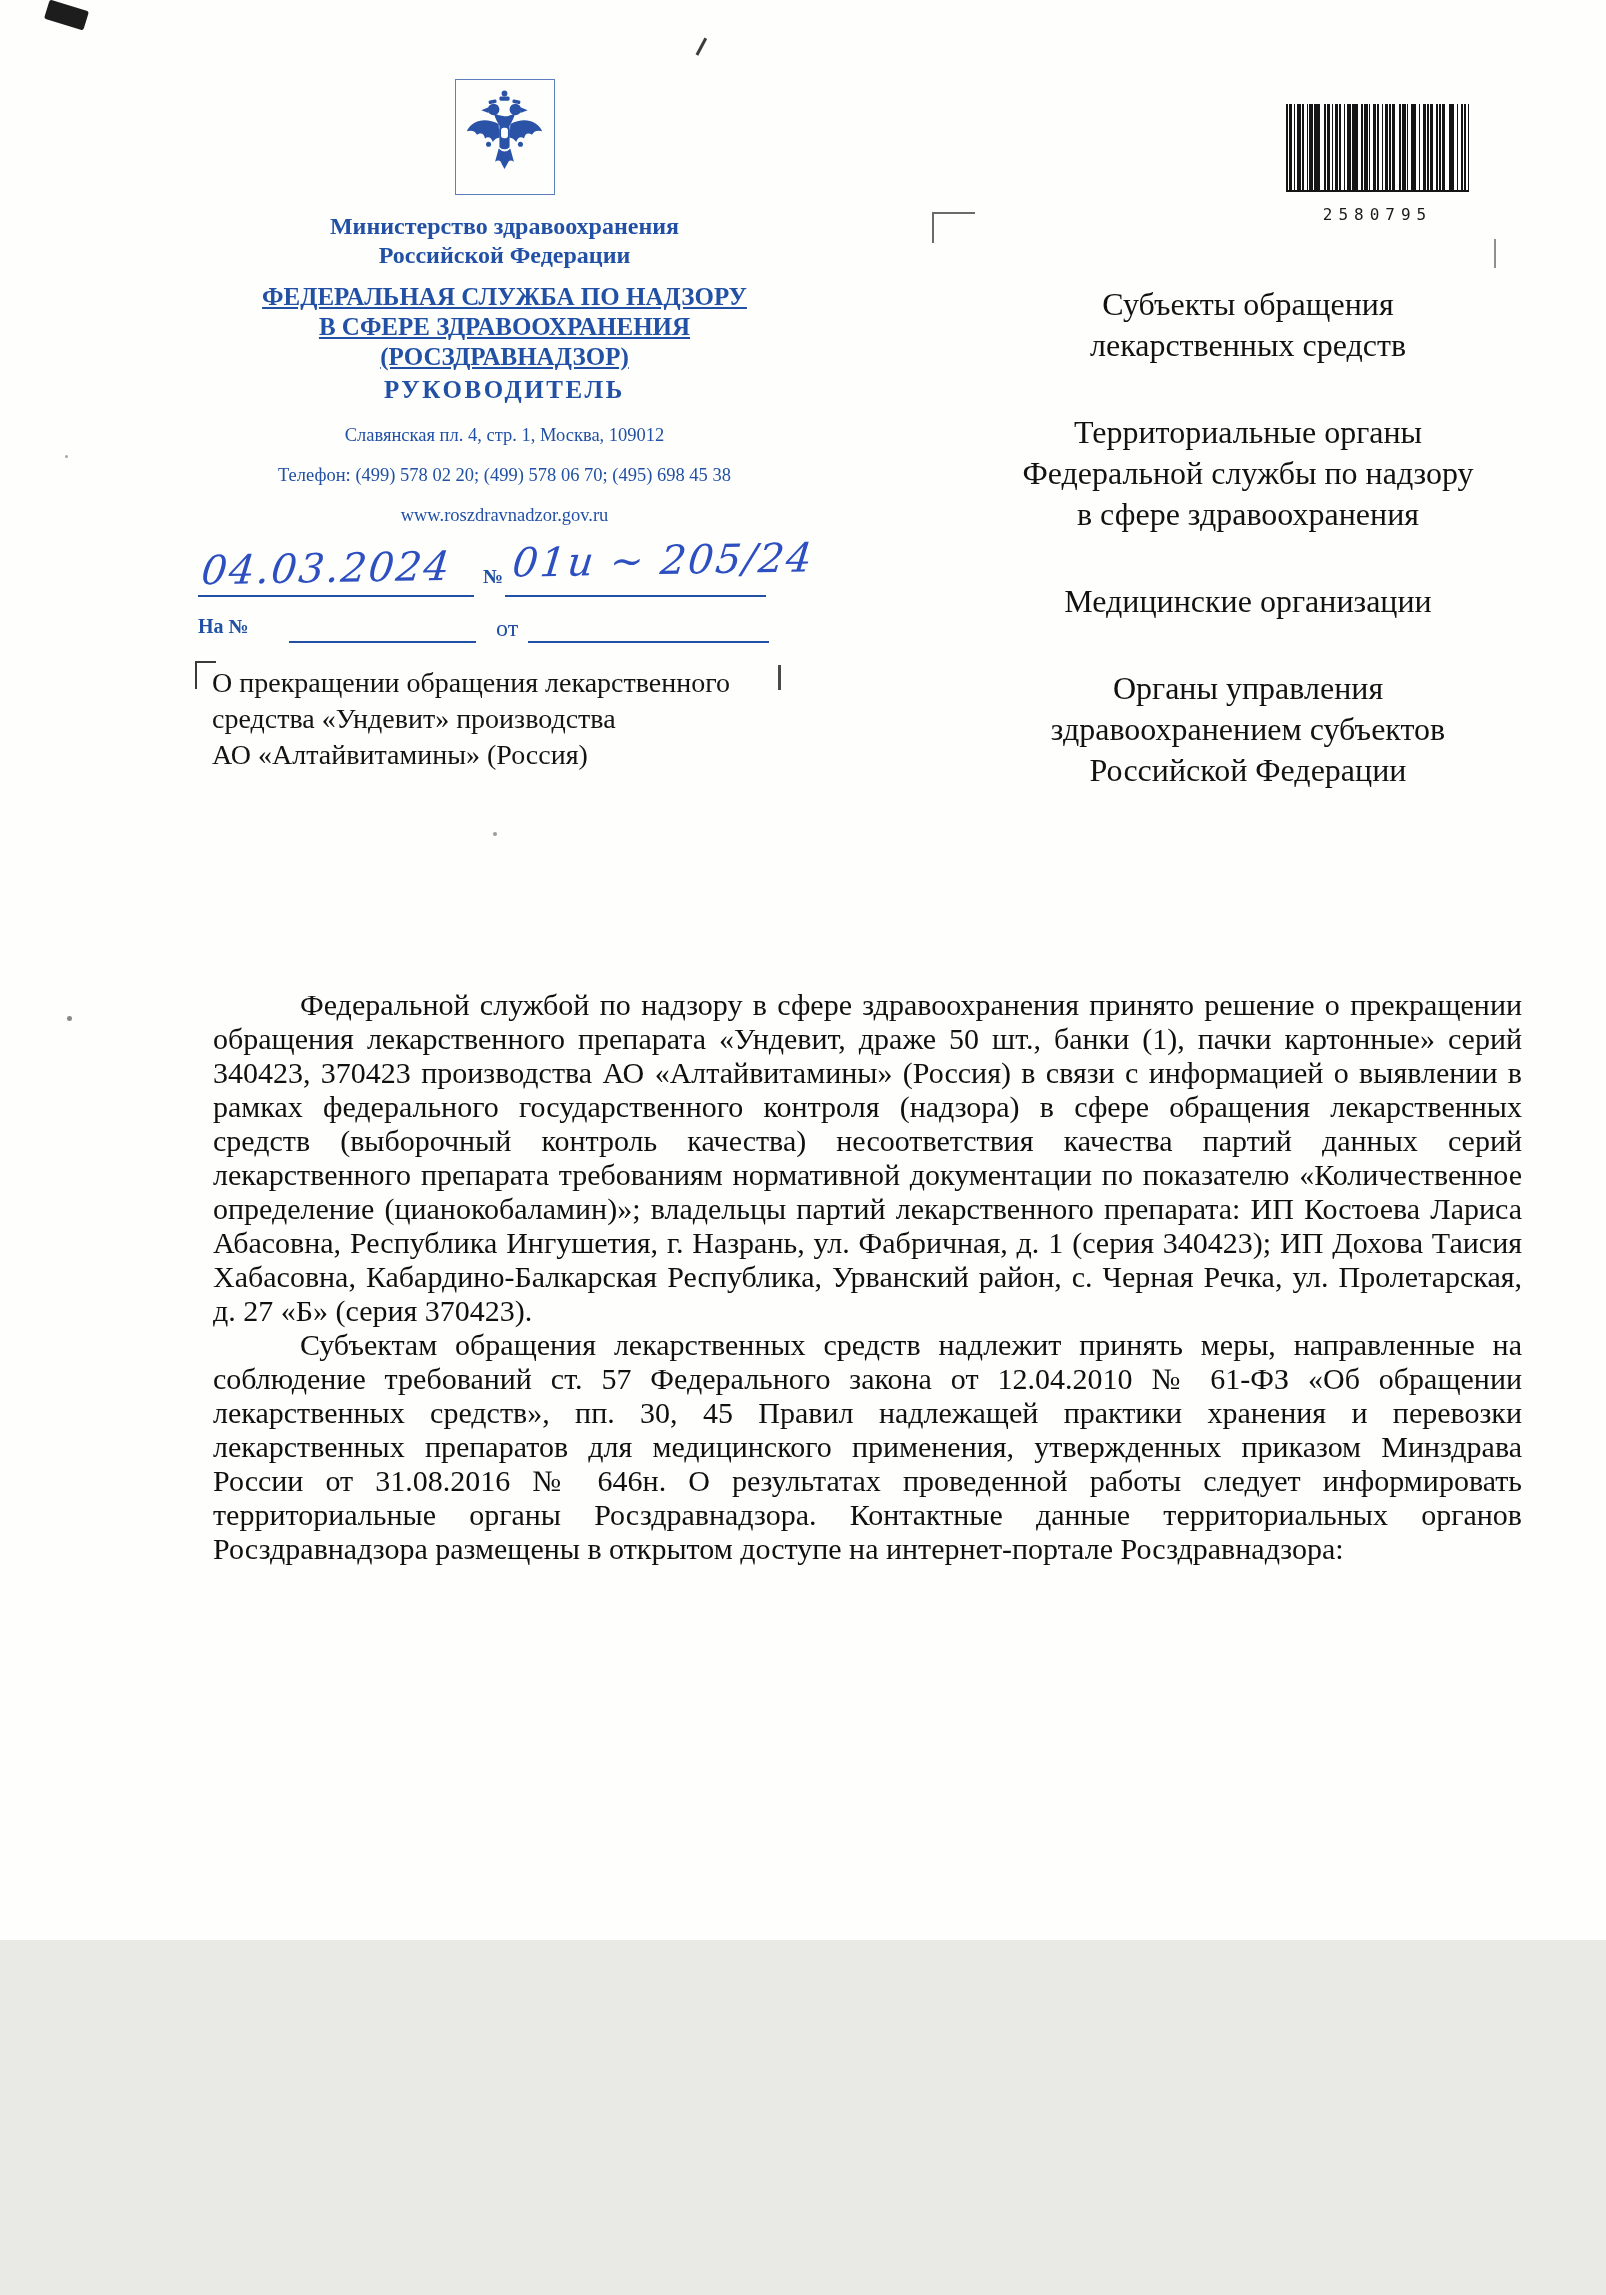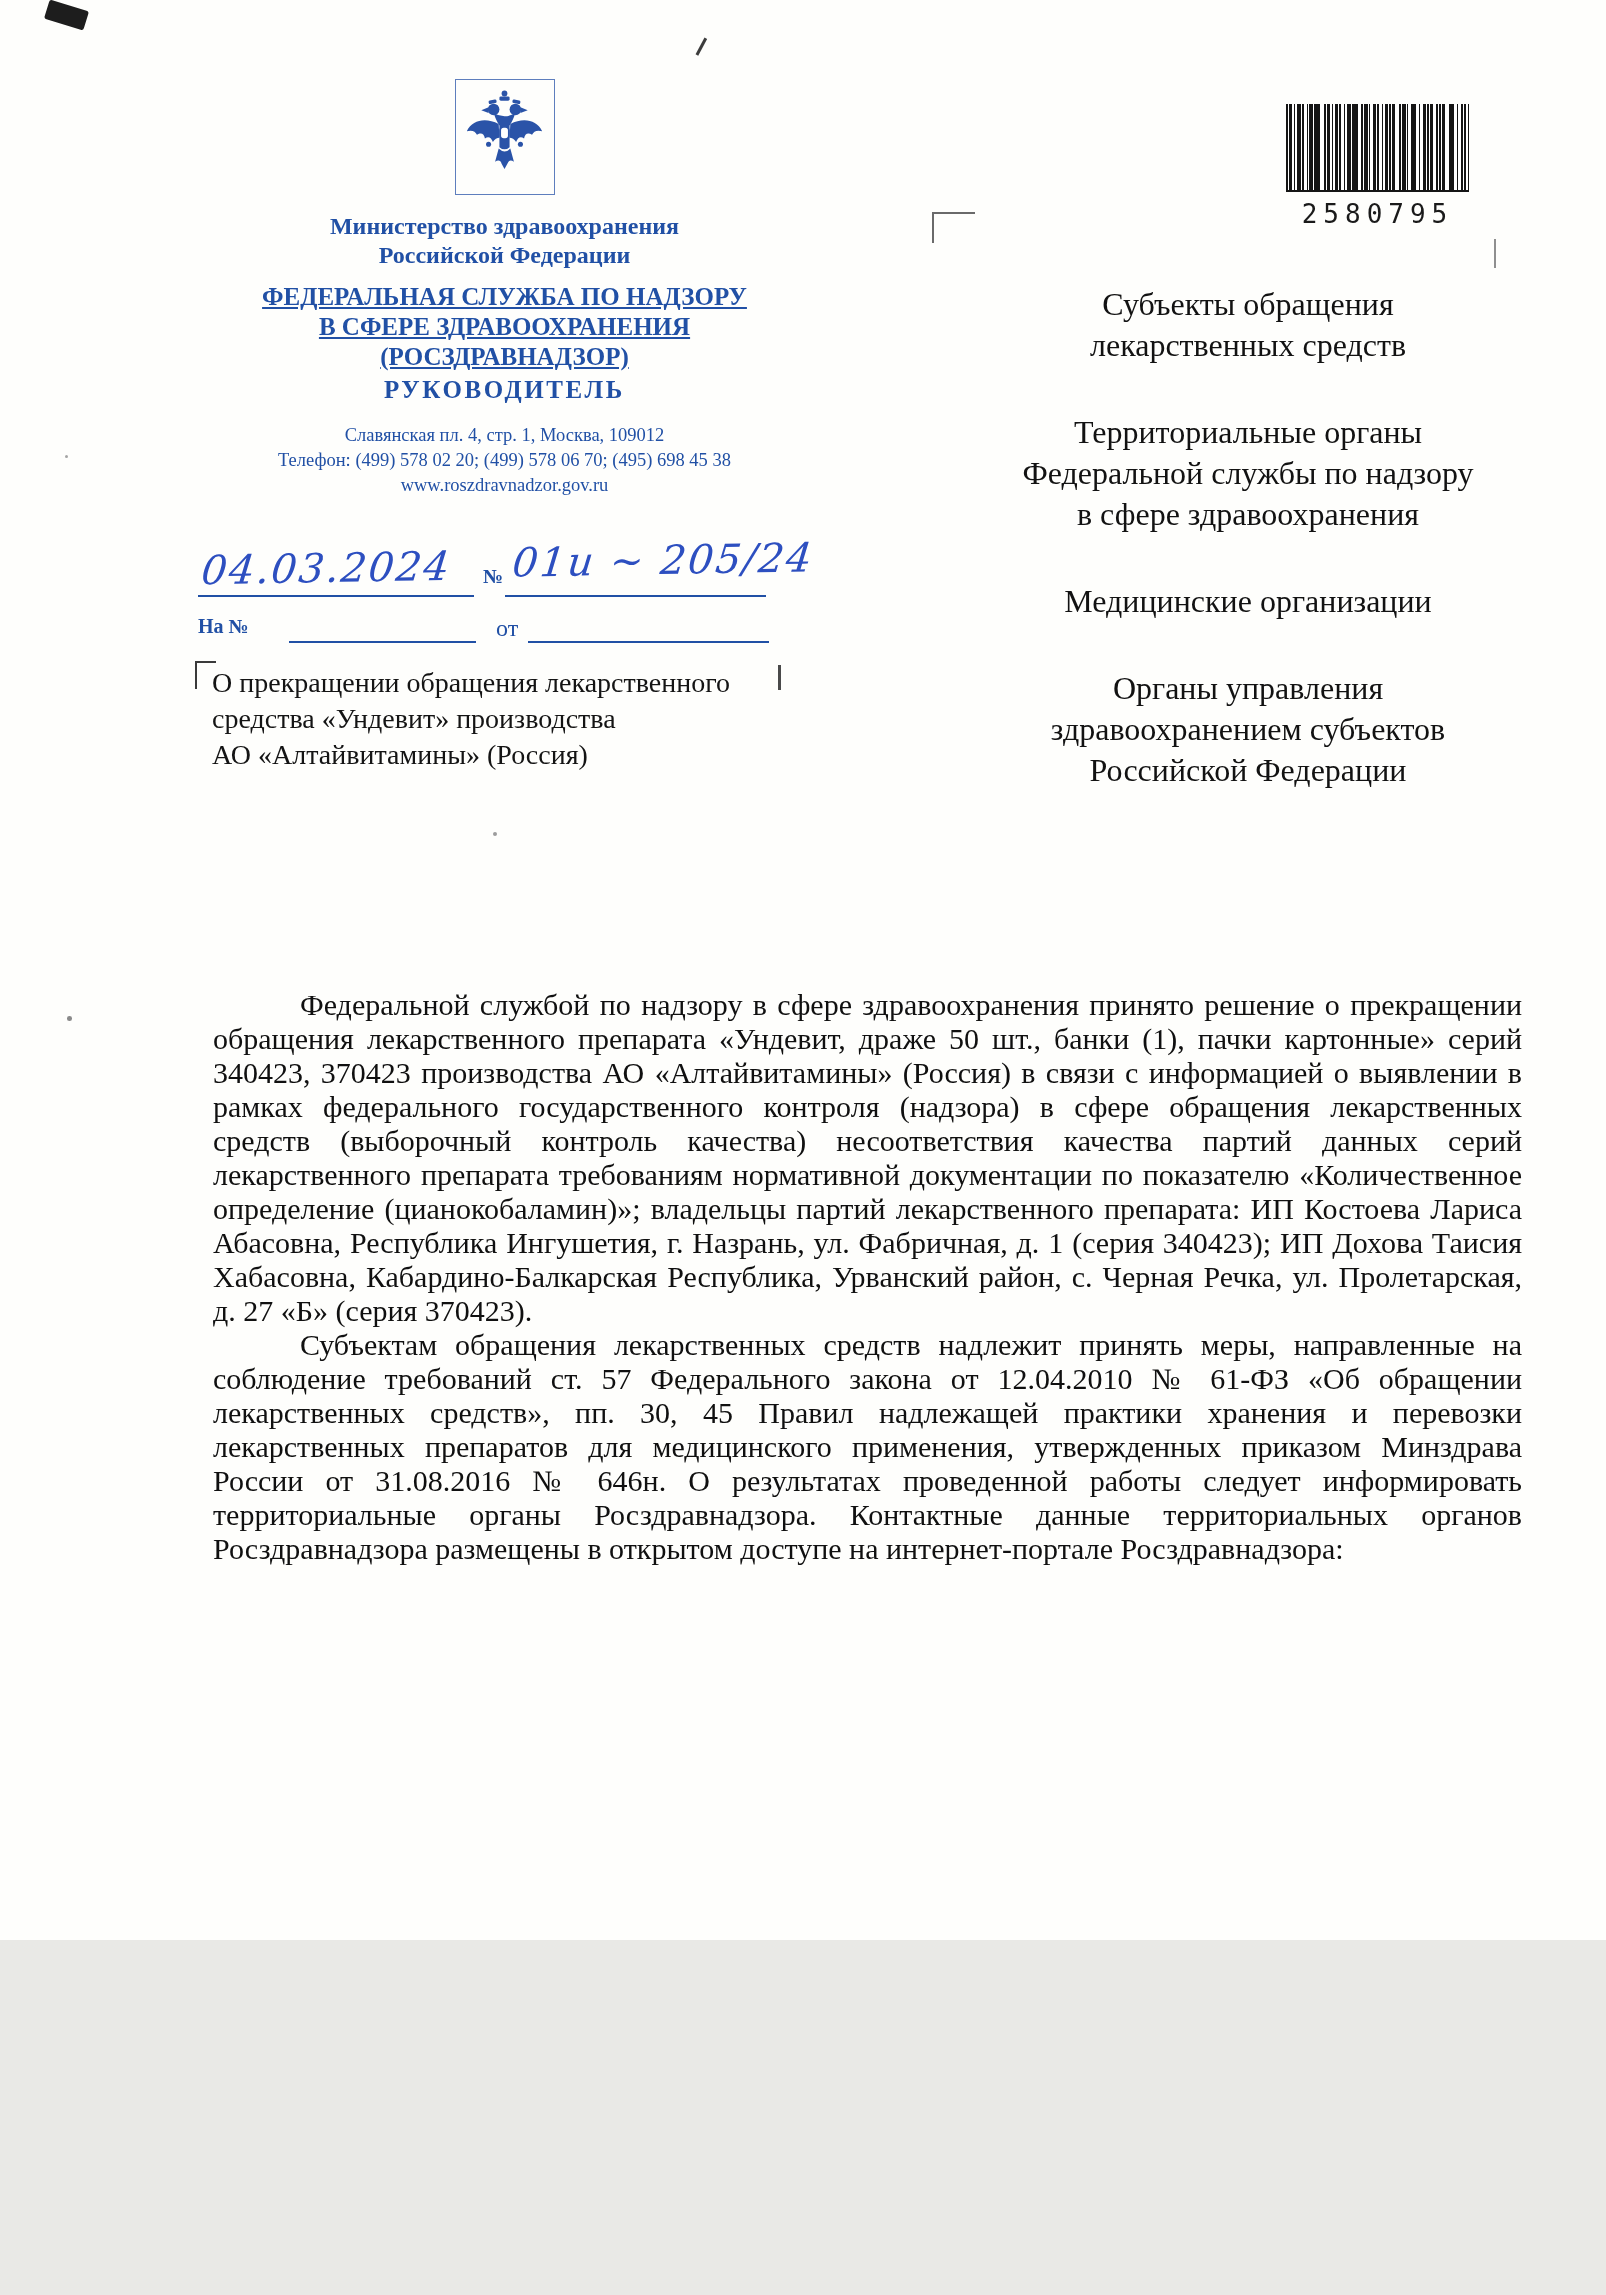--- a/index.html
+++ b/index.html
@@ -36,21 +36,21 @@
     margin-top:12px;font-weight:bold;font-size:25px;line-height:30px;
     white-space:pre-line;
     text-decoration:underline;
   }
   .position{
     margin-top:4px;font-weight:bold;font-size:25px;letter-spacing:2.6px;
   }
   .addr{
     margin-top:18.5px;font-size:18.5px;line-height:25px;
   }
-  .addr div{margin:0;}
+  .addr div{margin:15px;}
 
   
   .ref-zone{position:absolute;left:198px;top:541px;width:626px;height:119px;}
   .hw{
     font-family:"DejaVu Serif", serif;
     font-style:italic;
     color:#2d4fc0;
     letter-spacing:2px;
     transform:skewX(-7deg) rotate(-1deg);
   }
@@ -83,23 +83,23 @@
   .barcode{position:absolute;left:1286px;top:104px;width:183px;}
   .barcode-bars{
     height:86px;
     border-bottom:2px solid #151515;
     background-color:#fff;
     background-image:
       repeating-linear-gradient(90deg,#151515 0 2px,transparent 2px 3.3px,#151515 3.3px 5.3px,transparent 5.3px 8px,#151515 8px 9.2px,transparent 9.2px 12.5px),
       repeating-linear-gradient(90deg,transparent 0 4px,#151515 4px 6px,transparent 6px 11.2px,#151515 11.2px 14px,transparent 14px 19px);
   }
   .barcode-number{
-    margin-top:7px;text-align:center;
+    margin-top:13px;text-align:center;
     font-family:"DejaVu Sans Mono", monospace;
-    font-size:26px;letter-spacing:6px;color:#1a1a1a;
+    font-size:16px;letter-spacing:6px;color:#1a1a1a;
   }
 
   
   .addr-corner{
     position:absolute;left:932px;top:212px;width:41px;height:29px;
     border-left:2.6px solid #6a6a6a;border-top:2.6px solid #6a6a6a;
   }
   .edge-tick{position:absolute;left:1494px;top:239px;width:2px;height:29px;background:#8f8f8f;}
   .recipients{
     position:absolute;left:923px;top:284px;width:650px;

